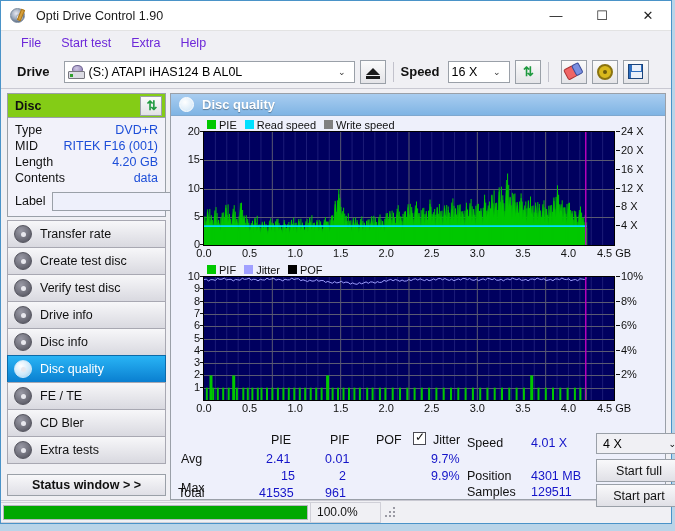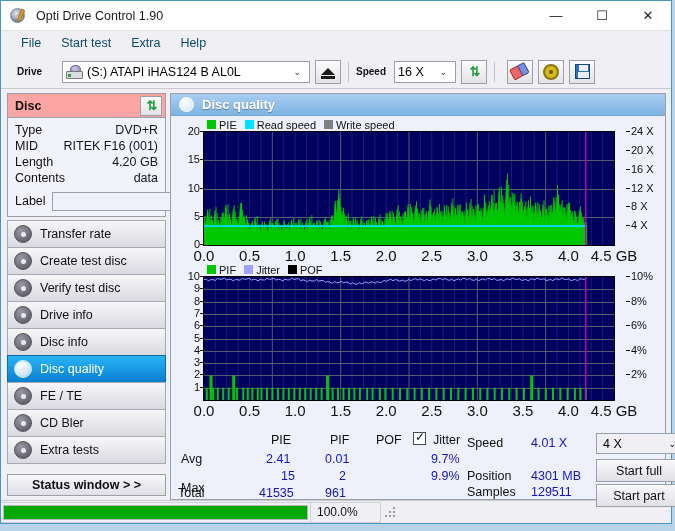--- a/index.html
+++ b/index.html
@@ -40,33 +40,33 @@
   .title-spacer{ flex:1; }
   .winbtn {
     width:46px; height:29px; display:flex; align-items:center; justify-content:center;
     font-size:13px; color:#222;
   }
   
   .menubar {
     height:24px; background:#f0f0f4; display:flex; align-items:center;
     padding-left:10px; flex:0 0 auto;
   }
-  .menuitem { padding:2px 10px; font-size:12.5px; color:#0c4a6e; }
+  .menuitem { padding:2px 10px; font-size:12.5px; color:#6d28d9; }
   
   .drivebar {
     height:34px; background:#f0f0f4; display:flex; align-items:center;
     padding:0 6px; flex:0 0 auto; border-bottom:1px solid #c9c9d2;
   }
-  .lbl-bold { font-weight:bold; font-size:10px; color:#111; }
+  .lbl-bold { font-weight:bold; font-size:13px; color:#111; }
   .combo {
     height:22px; background:#fff; border:1px solid #9aa0a8;
     display:flex; align-items:center; padding:0 2px 0 3px; position:relative;
   }
   .combo .caret{ margin-left:auto; padding:0 6px; color:#333; font-size:9px; }
-  .drive-combo{ width:248px; margin-left:20px; }
+  .drive-combo{ width:291px; margin-left:14px; }
   .drive-ico{ width:17px;height:14px;position:relative; margin-right:4px; }
   .drive-ico .body{ position:absolute;left:0;bottom:0;width:17px;height:8px;background:#dcdce4;border:1px solid #77777f;border-radius:1px;}
   .drive-ico .led{ position:absolute;left:2px;bottom:2px;width:3px;height:3px;background:#2fa02f;}
   .drive-ico .top{ position:absolute;left:4px;top:0;width:11px;height:9px;border-radius:50%;
      background:radial-gradient(circle at 40% 35%,#cfc6e4,#8d7fb4);border:1px solid #6d6090;}
   .toolbtn{
     width:26px;height:24px;background:linear-gradient(#fbfbfb,#e4e4e8);
     border:1px solid #9aa0a8; display:flex;align-items:center;justify-content:center;
     margin-left:5px;
   }
@@ -82,29 +82,29 @@
   .gear:after{content:"";position:absolute;left:4px;top:4px;width:4px;height:4px;border-radius:50%;background:#6b5a0c;}
   .floppy{width:15px;height:15px;background:#2f6fc0;border:1px solid #1a447c;position:relative;}
   .floppy:before{content:"";position:absolute;left:3px;top:0;width:9px;height:6px;background:#eaf0fa;}
   .floppy:after{content:"";position:absolute;left:2px;bottom:0;width:11px;height:6px;background:#eaf0fa;}
   
   .content{ flex:1; display:flex; min-height:0; background:#f0f0f4; }
   
   .left{ width:165px; flex:0 0 165px; display:flex; flex-direction:column; padding:4px 0 0 6px;}
   .disc-panel{ border:1px solid #9aa0a8; background:#f2f2fa; }
   .disc-head{ height:24px; display:flex;align-items:center; padding:0 3px 0 7px;
-     border-bottom:1px solid #9aa0a8; background:#fca5a5;}
+     border-bottom:1px solid #9aa0a8; background:#84cc16;}
   .disc-head .t{ font-weight:bold; font-size:12.5px; color:#111;}
   .disc-head .btn{ margin-left:auto; width:22px;height:20px;
      background:linear-gradient(#fbfbfb,#e2e2e6); border:1px solid #9aa0a8;
      display:flex;align-items:center;justify-content:center;}
   .disc-rows{ padding:4px 7px 3px 7px; }
   .drow{ display:flex; justify-content:space-between; font-size:12.5px; line-height:16px;}
   .drow .k{ color:#111; }
-  .drow .v{ color:#0f172a; }
+  .drow .v{ color:#1d4ed8; }
   .label-row{ display:flex; align-items:center; padding:2px 4px 5px 7px; }
   .label-row .k{ font-size:12.5px; color:#111; margin-right:6px; }
   .label-input{ flex:1; height:19px; background:#eef0fb; border:1px solid #9aa0a8; }
   .cd-btn{ width:22px;height:20px; margin-left:4px;
      background:linear-gradient(#fbfbfb,#e2e2e6); border:1px solid #9aa0a8;
      display:flex;align-items:center;justify-content:center;}
   .cd-glyph{ width:14px;height:14px;border-radius:50%;
      background:radial-gradient(circle at 40% 35%,#f6f3c8 0%,#d9cf6a 50%,#a89c33 100%);
      border:1px solid #8c8226; position:relative;}
   .cd-glyph:after{content:"";position:absolute;left:5px;top:5px;width:4px;height:4px;border-radius:50%;background:#fff;border:1px solid #9c9230;}
@@ -137,24 +137,24 @@
   .legend{ display:flex; align-items:center; gap:4px; font-size:11px; color:#111;
      padding-left:36px; height:13px; }
   .legend .ent{ display:flex; align-items:center; gap:3px; margin-right:4px;}
   .sw{ width:9px;height:9px; display:inline-block; }
   .plotrow{ display:flex; }
   .yaxis{ width:32px; position:relative; }
   .ytick{ position:absolute; right:3px; font-size:11px; color:#111; transform:translateY(-50%); white-space:nowrap;}
   .ytick:after{ content:""; position:absolute; right:-4px; top:50%; width:4px;height:1px;background:#111;}
   .plot{ position:relative; background:#00005f; border:1px solid #000; overflow:hidden; }
   .yaxis2{ width:40px; position:relative; }
-  .ytick2{ position:absolute; left:16px; font-size:11px; color:#111; transform:translateY(-50%); white-space:nowrap;}
+  .ytick2{ position:absolute; left:6px; font-size:11px; color:#111; transform:translateY(-50%); white-space:nowrap;}
   .ytick2:before{ content:""; position:absolute; left:-5px; top:50%; width:4px;height:1px;background:#111;}
   .xaxis{ position:relative; height:15px; }
-  .xtick{ position:absolute; font-size:15px; color:#111; transform:translateX(-50%); top:1px; white-space:nowrap;}
+  .xtick{ position:absolute; font-size:11px; color:#111; transform:translateX(-50%); top:1px; white-space:nowrap;}
   
   .stats{ height:72px; display:flex; padding:4px 2px 2px 2px; }
   .stats-left{ width:290px; position:relative; font-size:12.5px;}
   .stats-right{ flex:1; position:relative; font-size:12.5px; }
   .st{ position:absolute; }
   .st.v{ color:#1414c8; }
   .st.k{ color:#111; }
   .cbx{ width:13px;height:13px;border:1px solid #4a4a52;background:#fff;position:relative;display:inline-block;}
   .cbx:after{ content:"✓"; position:absolute; left:1px; top:-3px; font-size:12px; color:#111;}
   .small-combo{ position:absolute; width:84px; height:21px; background:#f0f0f4;

